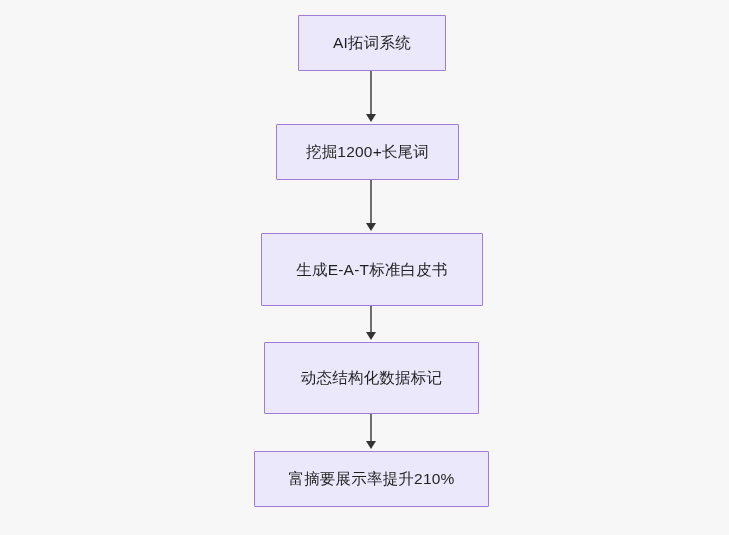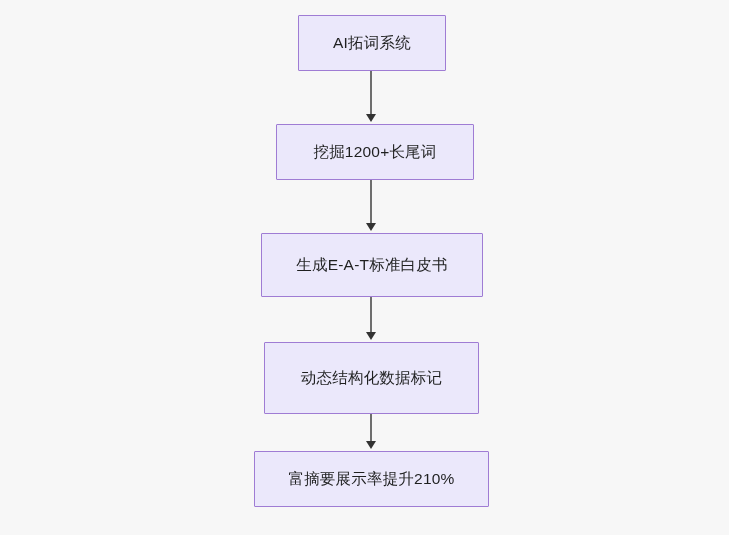--- a/index.html
+++ b/index.html
@@ -65,25 +65,25 @@
   <div class="edge" style="left:370px; top:289px; height:45px;"></div>
   <div class="arrowhead" style="left:366px; top:332px;"></div>
 
   <div class="edge" style="left:370px; top:398px; height:45px;"></div>
   <div class="arrowhead" style="left:366px; top:441px;"></div>
 
   <div class="node" style="left:298px; top:15px; width:148px; height:56px;">
     <span class="node-label">AI拓词系统</span>
   </div>
 
-  <div class="node" style="left:276px; top:124px; width:198px; height:56px;">
+  <div class="node" style="left:276px; top:124px; width:183px; height:56px;">
     <span class="node-label">挖掘1200+长尾词</span>
   </div>
 
-  <div class="node" style="left:261px; top:233px; width:222px; height:64px;">
+  <div class="node" style="left:261px; top:233px; width:222px; height:73px;">
     <span class="node-label">生成E-A-T标准白皮书</span>
   </div>
 
   <div class="node" style="left:264px; top:342px; width:215px; height:72px;">
     <span class="node-label">动态结构化数据标记</span>
   </div>
 
   <div class="node" style="left:254px; top:451px; width:235px; height:56px;">
     <span class="node-label">富摘要展示率提升210%</span>
   </div>

